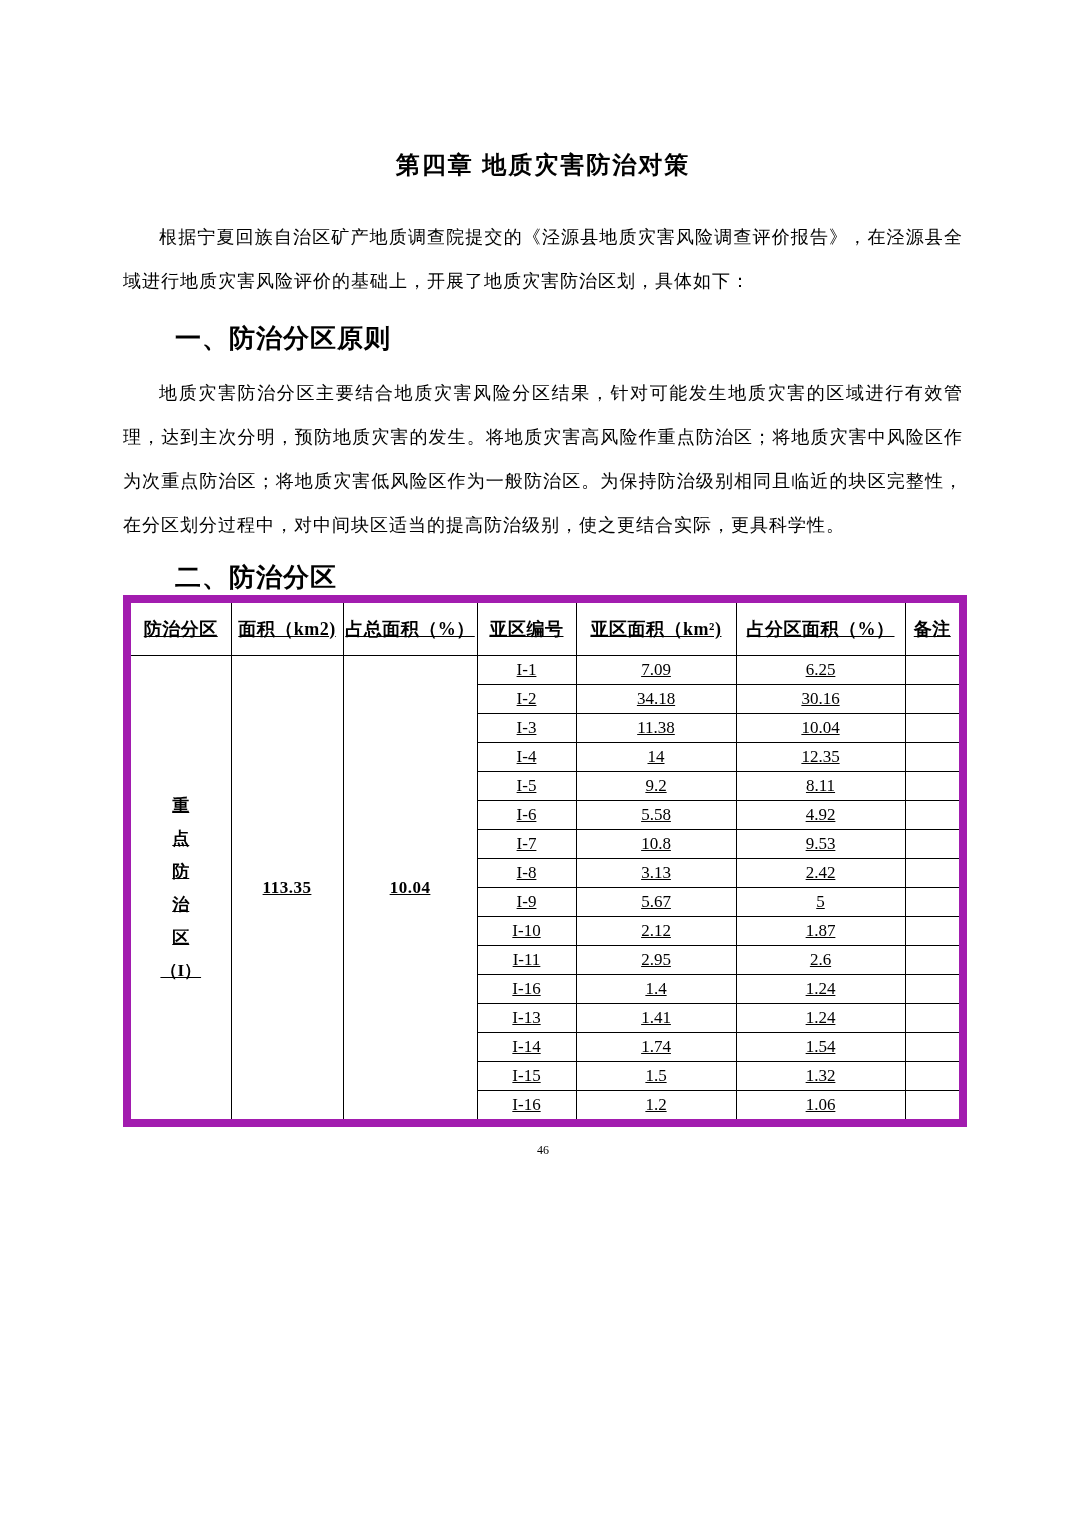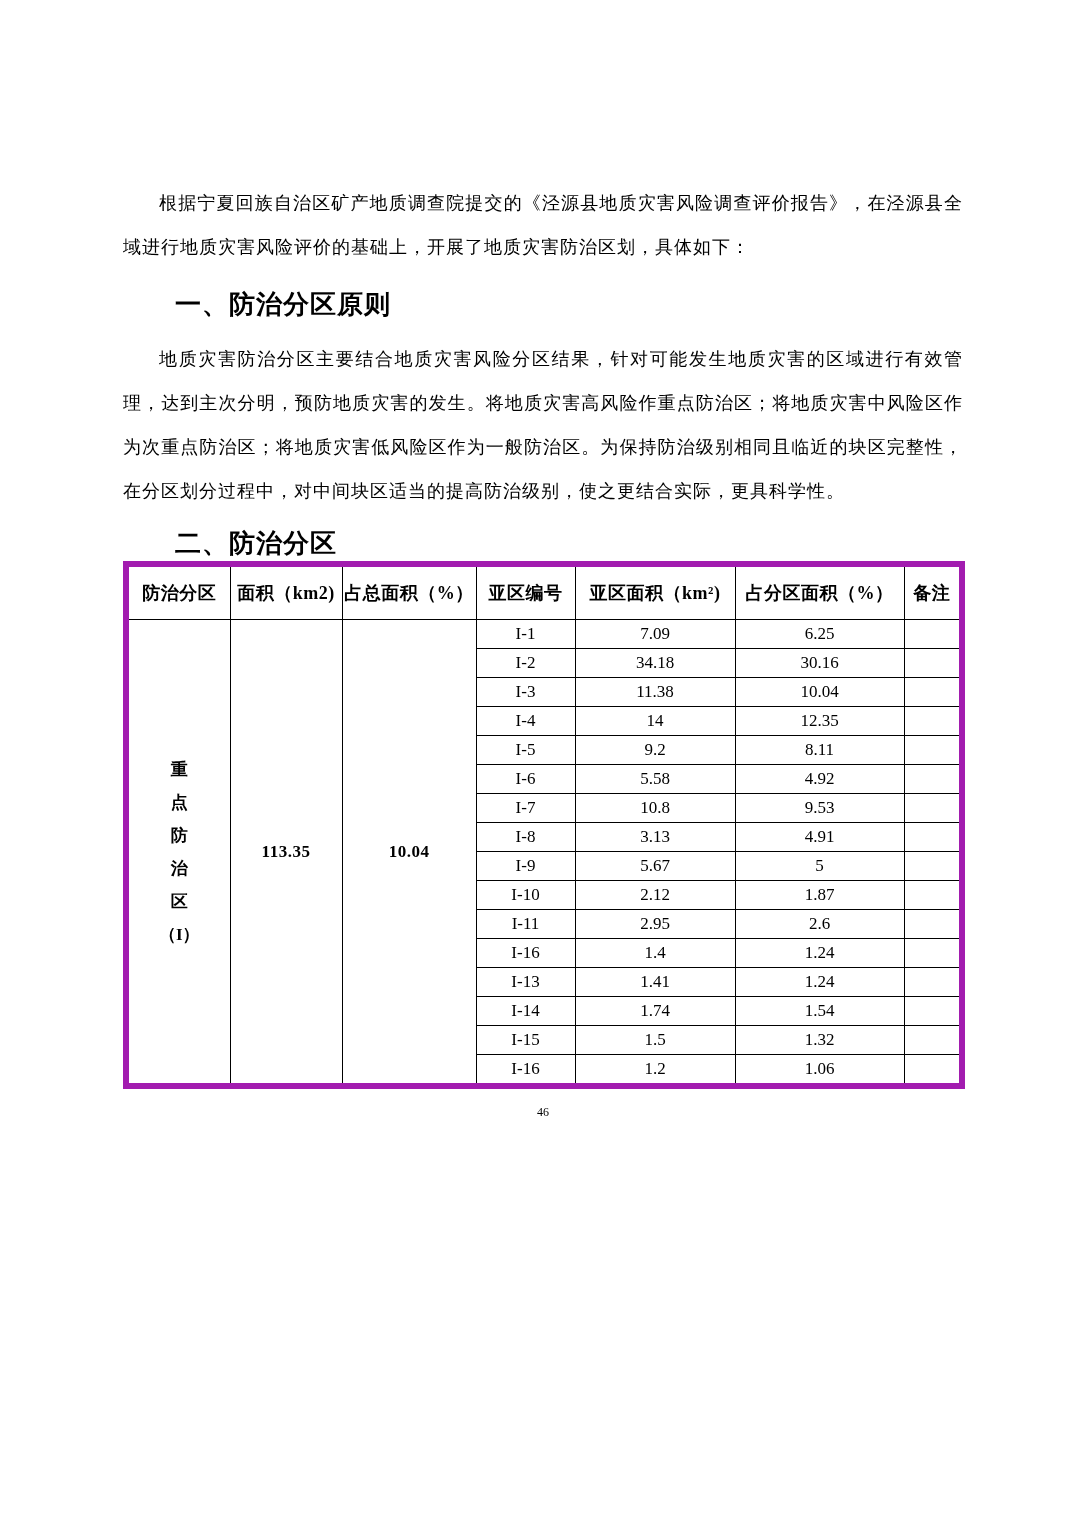--- a/index.html
+++ b/index.html
@@ -28,38 +28,40 @@
   .p-one{margin-top:18px;}
   .h-two{margin-top:15px;}
   .p-two{margin-top:17px;line-height:43px;}
   .table-caption{
     margin-top:2px;text-align:center;font-size:18px;font-weight:bold;
     letter-spacing:0.5px;line-height:22px;
   }
   .table-caption .cap-label{margin-right:14px;}
   table.zoning{
     margin-top:3px;border-collapse:collapse;width:768px;table-layout:fixed;
-    border:6px solid #a21caf;
+    border:8px solid #a21caf;
+    text-decoration:underline;
   }
   table.zoning th,table.zoning td{
     border:1px solid #000;text-align:center;vertical-align:middle;
     padding:0;overflow:hidden;
   }
   table.zoning th{height:52px;font-size:18px;font-weight:bold;letter-spacing:0.5px;}
   table.zoning td{height:28px;font-size:17px;}
   td.zone-cell{font-weight:bold;font-size:18px;}
   td.zone-cell .vchar{display:block;line-height:33px;}
   td.num-bold{font-weight:bold;font-size:18px;letter-spacing:0.5px;}
   .page-number{margin-top:16px;text-align:center;font-size:12px;}
 </style>
 </head>
 <body>
 
 <div class="page">
 
+  <h1 class="doc-title">第四章 地质灾害防治对策</h1>
 
   <p class="body-text p-intro">根据宁夏回族自治区矿产地质调查院提交的《泾源县地质灾害风险调查评价报告》，在泾源县全域进行地质灾害风险评价的基础上，开展了地质灾害防治区划，具体如下：</p>
 
   <h2 class="section-heading h-one">一、防治分区原则</h2>
   <p class="body-text p-one">地质灾害防治分区主要结合地质灾害风险分区结果，针对可能发生地质灾害的区域进行有效管理，达到主次分明，预防地质灾害的发生。将地质灾害高风险作重点防治区；将地质灾害中风险区作为次重点防治区；将地质灾害低风险区作为一般防治区。为保持防治级别相同且临近的块区完整性，在分区划分过程中，对中间块区适当的提高防治级别，使之更结合实际，更具科学性。</p>
 
   <h2 class="section-heading h-two">二、防治分区</h2>
 
 
   <table class="zoning">
@@ -132,21 +134,21 @@
       </tr>
       <tr>
         <td>I-7</td>
         <td>10.8</td>
         <td>9.53</td>
         <td></td>
       </tr>
       <tr>
         <td>I-8</td>
         <td>3.13</td>
-        <td>4.91</td>
+        <td>2.42</td>
         <td></td>
       </tr>
       <tr>
         <td>I-9</td>
         <td>5.67</td>
         <td>5</td>
         <td></td>
       </tr>
       <tr>
         <td>I-10</td>

